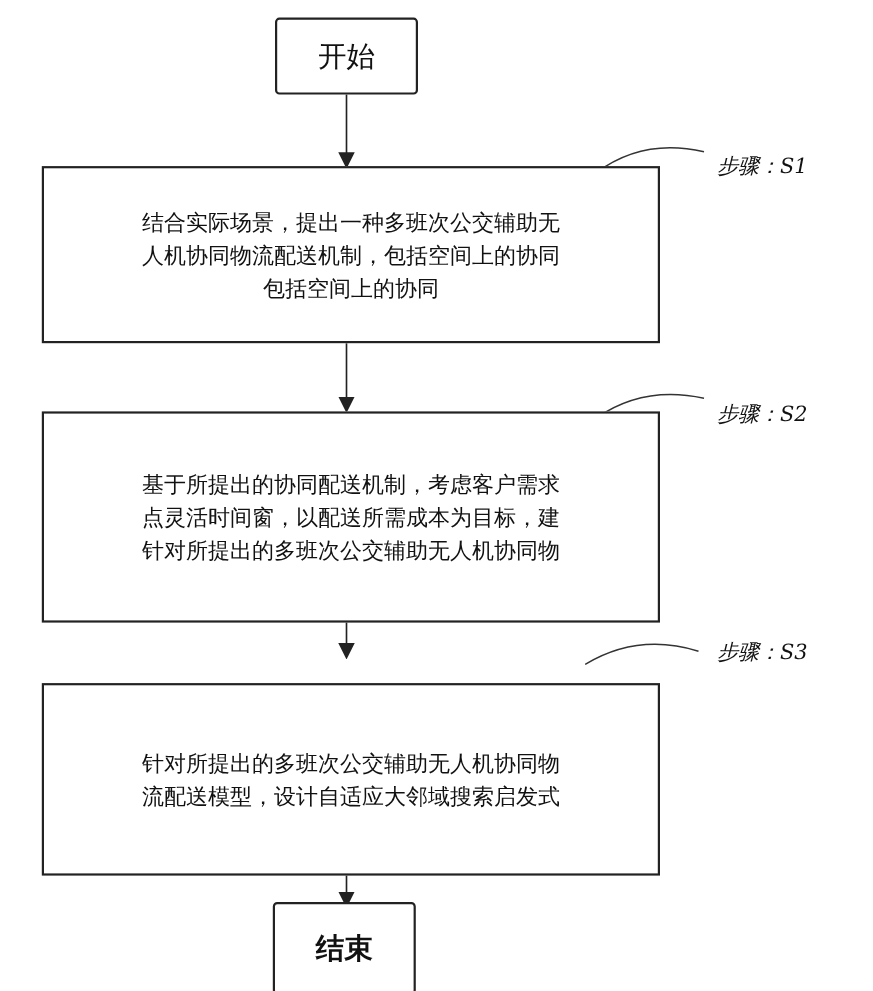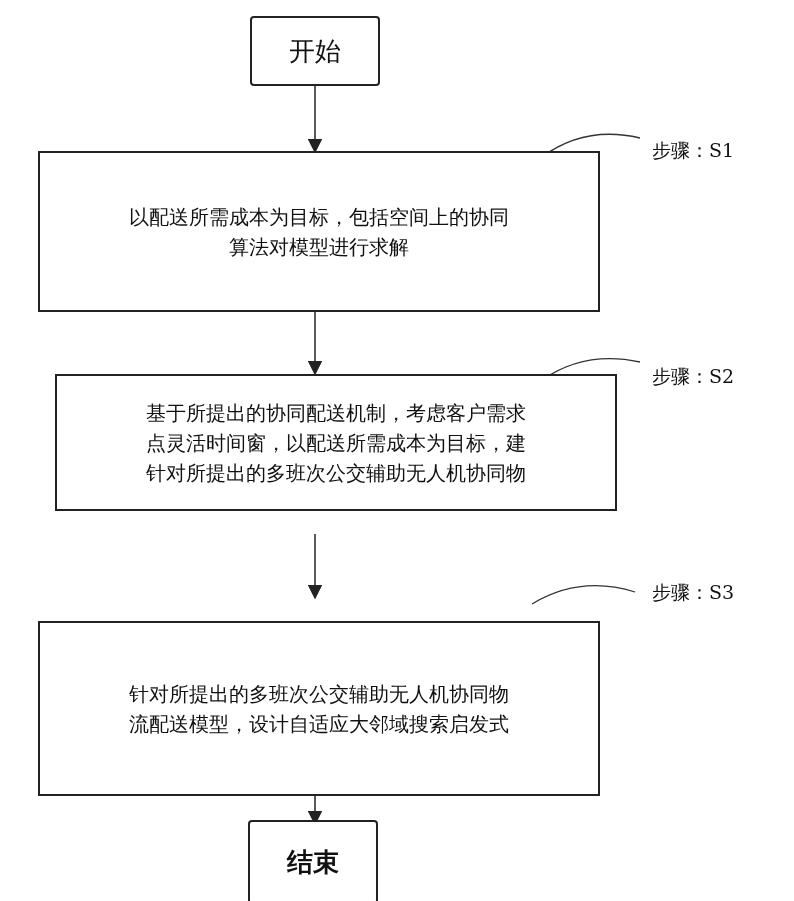--- a/index.html
+++ b/index.html
@@ -5,21 +5,21 @@
   html, body { margin: 0; padding: 0; background: #ffffff; }
   body { width: 794px; height: 901px; position: relative; overflow: hidden;
          font-family: "DejaVu Serif", "Liberation Serif", serif; color: #111; }
   .terminal { position: absolute; border: 2px solid #222; border-radius: 4px;
               background: #fff; display: flex; align-items: center; justify-content: center;
               font-size: 26px; box-sizing: border-box; }
   .process { position: absolute; border: 2px solid #222; background: #fff;
              box-sizing: border-box; display: flex; align-items: center; justify-content: center;
              text-align: center; font-size: 20px; line-height: 30px; padding: 0 22px; }
   .process span { display: block; }
-  .step-label { position: absolute; font-size: 19px; white-space: nowrap; }
+  .step-label { position: absolute; font-size: 19px; white-space: nowrap; font-style: italic; }
   svg.lines { position: absolute; left: 0; top: 0; }
 </style>
 </head>
 <body>
 
 <svg class="lines" width="794" height="901">
   <defs>
     <marker id="arrow" markerWidth="10" markerHeight="10" refX="5" refY="5" orient="auto">
       <path d="M0,0 L10,5 L0,10 z" fill="#222"></path>
     </marker>
@@ -32,27 +32,28 @@
   <path d="M542,380 Q585,350 640,362" fill="none" stroke="#333" stroke-width="1.3"></path>
   <path d="M532,604 Q580,575 635,592" fill="none" stroke="#333" stroke-width="1.3"></path>
 </svg>
 
 <div class="terminal" style="left:250px; top:16px; width:130px; height:70px;">
   <span>开始</span>
 </div>
 
 <div class="process" style="left:38px; top:151px; width:562px; height:161px;">
   <div>
-    <span>以配送所需成本为目标，包括空间上的协同</span>
-    <span>算法对模型进行求解</span>
+    <span>结合实际场景，提出一种多班次公交辅助无</span>
+    <span>人机协同物流配送机制，包括空间上的协同</span>
+    <span>包括空间上的协同</span>
   </div>
 </div>
 <div class="step-label" style="left:652px; top:138px;">步骤：S1</div>
 
-<div class="process" style="left:55px; top:374px; width:562px; height:137px;">
+<div class="process" style="left:38px; top:374px; width:562px; height:192px;">
   <div>
     <span>基于所提出的协同配送机制，考虑客户需求</span>
     <span>点灵活时间窗，以配送所需成本为目标，建</span>
     <span>针对所提出的多班次公交辅助无人机协同物</span>
   </div>
 </div>
 <div class="step-label" style="left:652px; top:364px;">步骤：S2</div>
 
 <div class="process" style="left:38px; top:597px; width:562px; height:175px;margin-top:24px;">
   <div>

